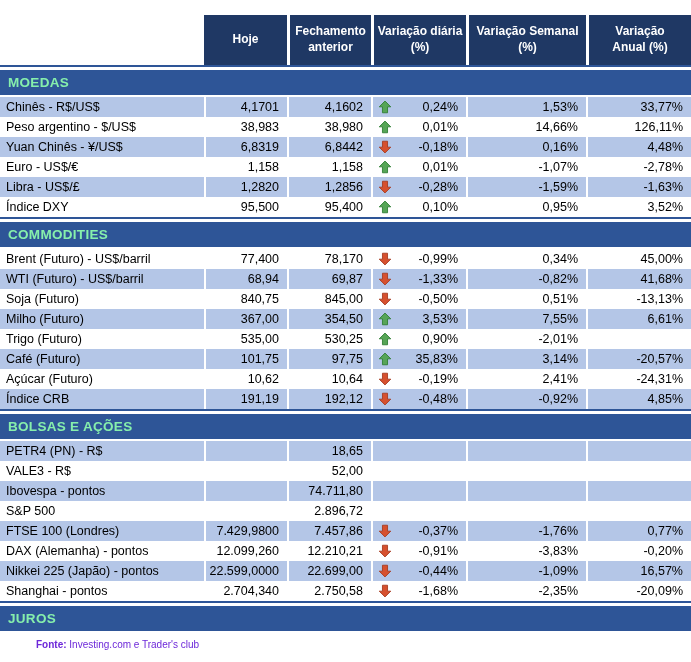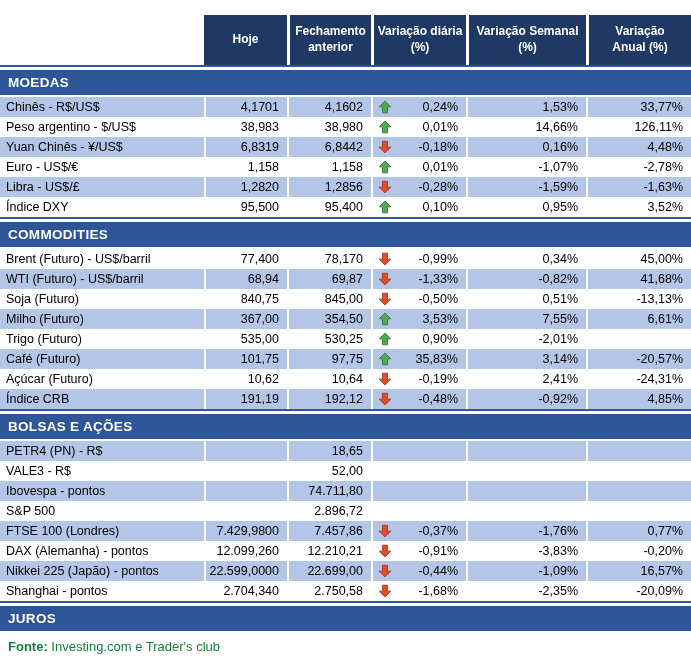--- a/index.html
+++ b/index.html
@@ -16,38 +16,38 @@
     background:var(--navy);color:#fff;font-weight:bold;font-size:12px;line-height:1.3;
     display:flex;align-items:center;justify-content:center;text-align:center;
     white-space:pre-line;box-sizing:border-box;border-left:3px solid #fff;
   }
   .hcell:first-child{border-left:none;}
   .w-hoje{width:83px;}.w-fech{width:84px;}.w-diaria{width:95px;}
   .w-semanal{width:120px;}.w-anual{width:105px;}
   
   .section-divider{height:2px;background:var(--bar);}
   .section-bar{
-    background:var(--bar);color:#ffffff;font-weight:bold;font-size:13.5px;
+    background:var(--bar);color:#86efac;font-weight:bold;font-size:13.5px;
     height:25px;line-height:25px;padding-left:8px;letter-spacing:.3px;
     margin-top:3px;margin-bottom:2px;
   }
   
   .row{display:flex;height:20px;line-height:20px;}
   .cell{box-sizing:border-box;overflow:hidden;white-space:nowrap;}
   .row.shaded .cell{background:var(--shade);}
   .cell-label{width:204px;padding-left:6px;}
   .cell-num{text-align:right;padding-right:8px;border-left:2px solid #fff;}
   .cell-hoje{width:83px;}
   .cell-fech{width:84px;}
   .cell-diaria{width:95px;position:relative;}
   .cell-semanal{width:120px;}
   .cell-anual{width:105px;}
   .arrow-icon{position:absolute;left:5px;top:3px;width:14px;height:14px;}
   
-  .footer{margin-top:8px;padding-left:8px;font-size:13px;color:#15803d;}
+  .footer{margin-top:8px;padding-left:8px;font-size:10px;color:#6d28d9;margin-left:28px;}
   .footer-label{font-weight:bold;}
 </style>
 </head>
 <body>
 
 <div class="sheet" style="--navy: #1F3864; --bar: #2E5597; --shade: #B4C6E7;">
   <div class="header-row">
     <div class="header-spacer"></div>
     <div class="header-cells" id="header-cells">
         <div class="hcell w-hoje">Hoje</div>

